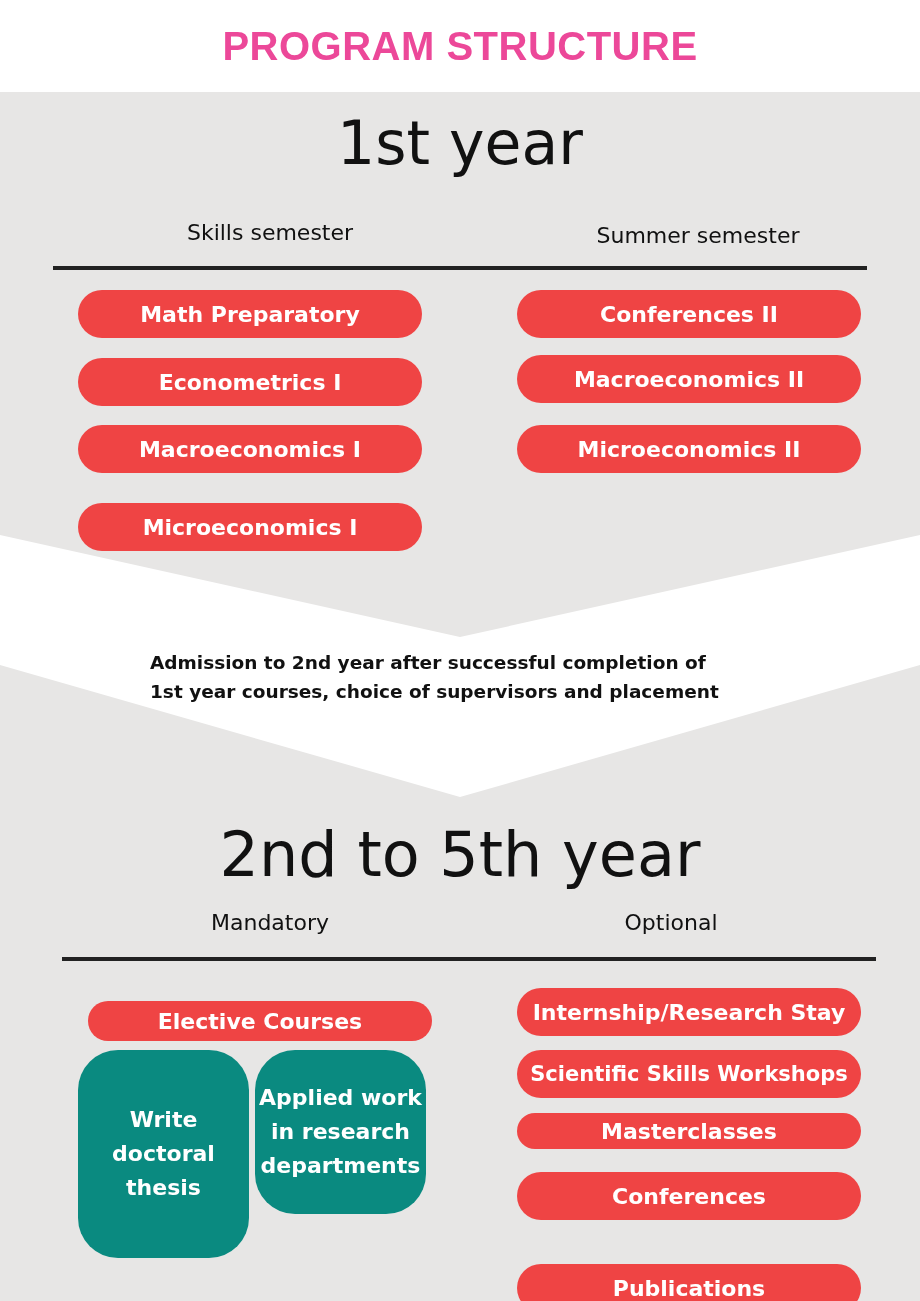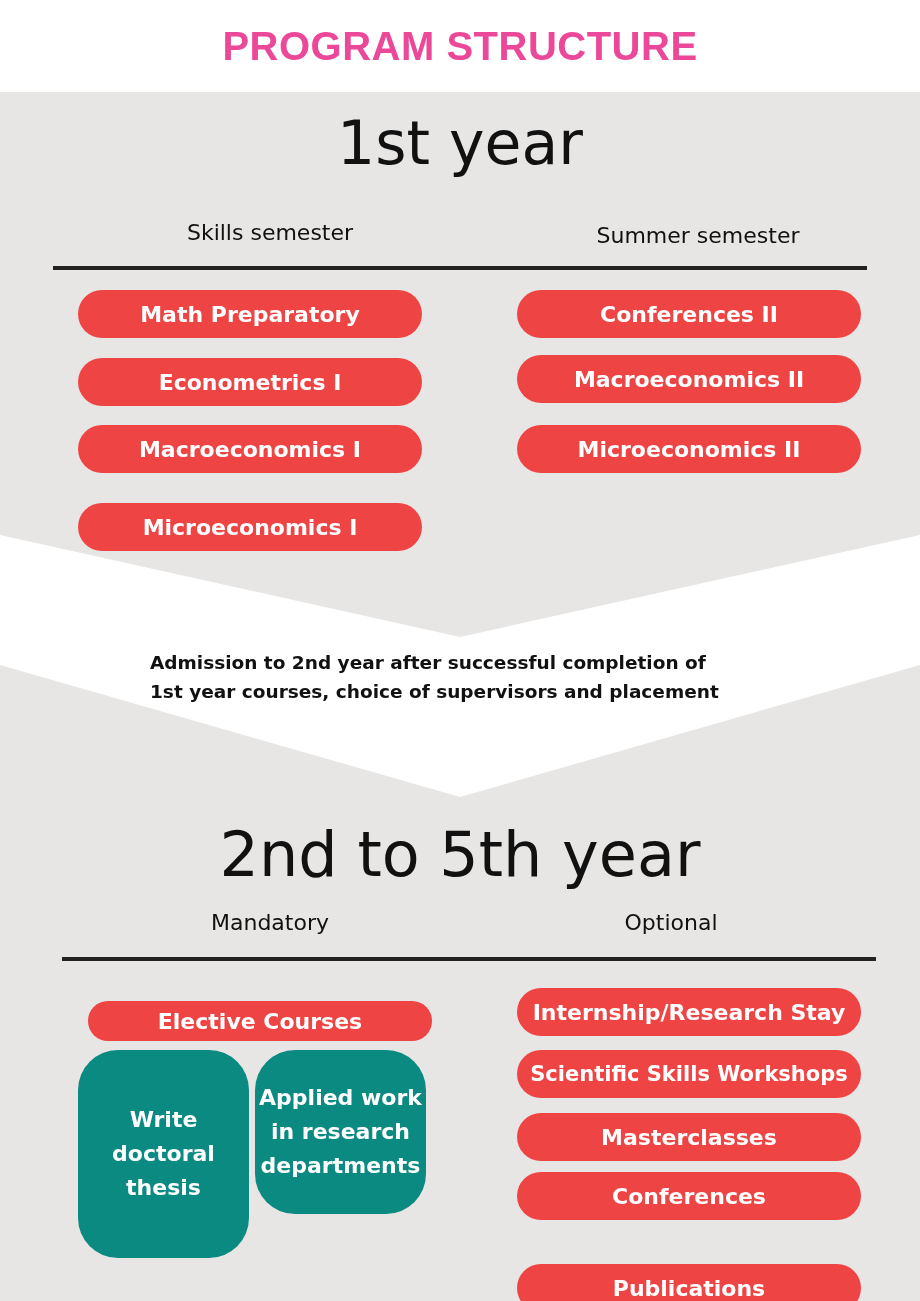--- a/index.html
+++ b/index.html
@@ -107,15 +107,15 @@
 <div class="block" style="left:255px; top:1050px; width:171px; height:164px;">
   <div>
     <div>Applied work</div>
     <div>in research</div>
     <div>departments</div>
   </div>
 </div>
 
 <div class="pill" style="left:517px; top:988px; width:344px; height:48px;">Internship/Research Stay</div>
 <div class="pill small-text" style="left:517px; top:1050px; width:344px; height:48px;">Scientific Skills Workshops</div>
-<div class="pill" style="left:517px; top:1113px; width:344px; height:48px;">Masterclasses</div>
+<div class="pill" style="left:517px; top:1113px; width:344px; height:36px;">Masterclasses</div>
 <div class="pill" style="left:517px; top:1172px; width:344px; height:48px;">Conferences</div>
 <div class="pill" style="left:517px; top:1233px; width:344px; height:48px;margin-top:31px;">Publications</div>
 
 </body></html>

